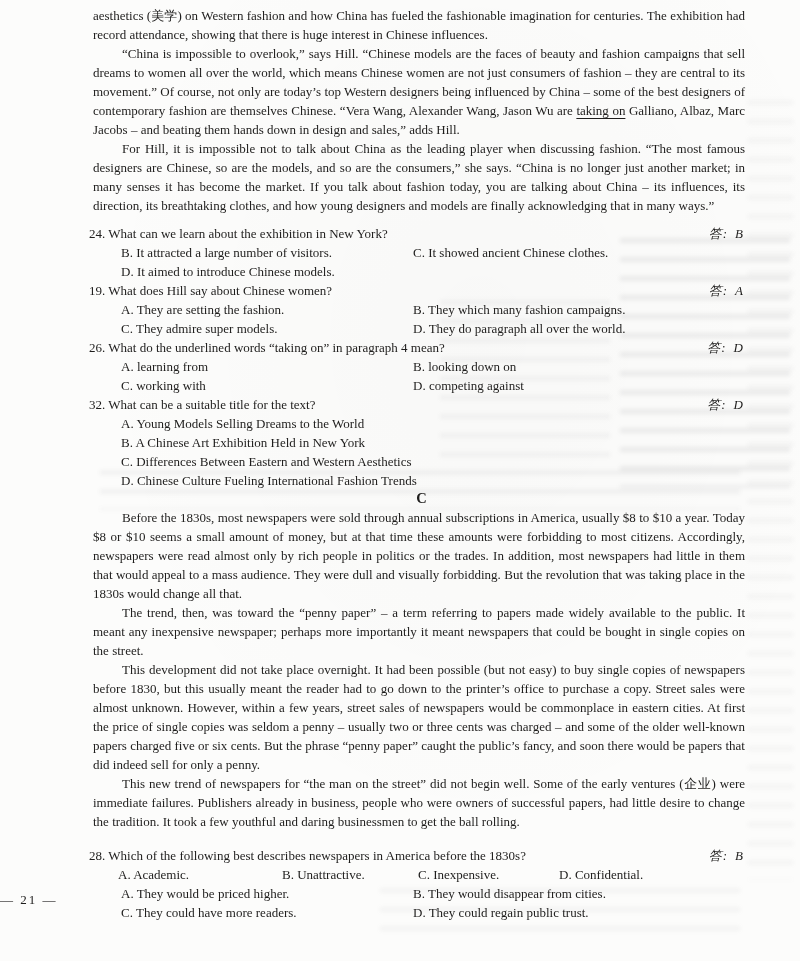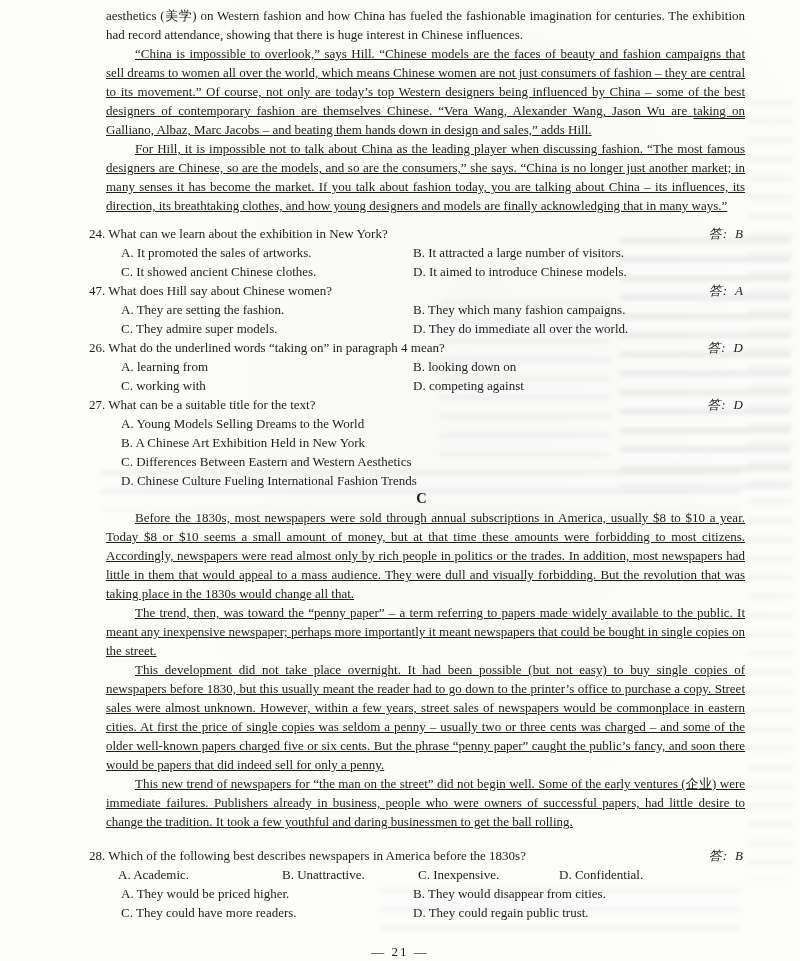--- a/index.html
+++ b/index.html
@@ -21,22 +21,22 @@
   
   .bleed {
     position:absolute;
     background:repeating-linear-gradient(180deg,
       rgba(130,132,138,0.13) 0px, rgba(130,132,138,0.13) 5px,
       rgba(0,0,0,0) 5px, rgba(0,0,0,0) 19px);
     filter:blur(2px);
     pointer-events:none;
   }
   .sec { position:absolute; left:89px; width:656px; line-height:19px; }
-  .para { margin:0 0 0 17px; text-align:justify; }
-  .para.indent { text-indent:29px;text-decoration:underline; }
+  .para { margin:0 0 0 4px; text-align:justify; }
+  .para.indent { text-indent:29px; }
   .uphrase { text-decoration:underline; text-underline-offset:3px; }
   .qblock { position:relative; }
   .qline { position:relative; padding-right:64px; }
   .qnum { display:inline; }
   .ansmark {
     position:absolute; right:2px; top:0;
     white-space:nowrap; letter-spacing:1px;
     font-family:"Liberation Serif", serif;
     font-style:italic;
   }
@@ -49,22 +49,22 @@
   .opts-stack .opt { display:block; }
   .opts-4col {
     display:grid; grid-template-columns:164px 136px 141px auto;
     margin-left:29px;
   }
   .c-heading {
     margin-left:9px; text-align:center;
     font-weight:bold; font-size:14.5px;
   }
   .footer {
-    position:absolute; top:944px; left:0; width:800px;
-    text-align:center; letter-spacing:2px;
+    position:absolute; top:892px; left:0; width:800px;
+    text-align:left; letter-spacing:2px;
   }
 </style>
 </head>
 <body>
 
 <div class="page">
 
   <div class="bleed" style="top:238px; left:620px; width:170px; height:250px;"></div>
   <div class="bleed" style="top:300px; left:440px; width:170px; height:170px; opacity:.6;"></div>
   <div class="bleed" style="top:470px; left:100px; width:640px; height:40px; opacity:.7;"></div>
@@ -79,58 +79,57 @@
 
   <div class="sec" style="top:224px;">
 
     <div class="qblock">
       <div class="qline">
         <span class="qnum">24.</span>
         <span>What can we learn about the exhibition in New York?</span>
         <span class="ansmark"><span>答:</span><span class="letter">B</span></span>
       </div>
       <div class="opts-2col">
-        <span class="opt">A. It promoted the sales of artworks.</span>
         <span class="opt">B. It attracted a large number of visitors.</span>
         <span class="opt">C. It showed ancient Chinese clothes.</span>
         <span class="opt">D. It aimed to introduce Chinese models.</span>
       </div>
     </div>
 
     <div class="qblock">
       <div class="qline">
-        <span class="qnum">47.</span>
+        <span class="qnum">19.</span>
         <span>What does Hill say about Chinese women?</span>
         <span class="ansmark"><span>答:</span><span class="letter">A</span></span>
       </div>
       <div class="opts-2col">
         <span class="opt">A. They are setting the fashion.</span>
         <span class="opt">B. They which many fashion campaigns.</span>
         <span class="opt">C. They admire super models.</span>
-        <span class="opt">D. They do immediate all over the world.</span>
+        <span class="opt">D. They do paragraph all over the world.</span>
       </div>
     </div>
 
     <div class="qblock">
       <div class="qline">
         <span class="qnum">26.</span>
         <span>What do the underlined words “taking on” in paragraph 4 mean?</span>
         <span class="ansmark"><span>答:</span><span class="letter">D</span></span>
       </div>
       <div class="opts-2col">
         <span class="opt">A. learning from</span>
         <span class="opt">B. looking down on</span>
         <span class="opt">C. working with</span>
         <span class="opt">D. competing against</span>
       </div>
     </div>
 
     <div class="qblock">
       <div class="qline">
-        <span class="qnum">27.</span>
+        <span class="qnum">32.</span>
         <span>What can be a suitable title for the text?</span>
         <span class="ansmark"><span>答:</span><span class="letter">D</span></span>
       </div>
       <div class="opts-stack">
         <span class="opt">A. Young Models Selling Dreams to the World</span>
         <span class="opt">B. A Chinese Art Exhibition Held in New York</span>
         <span class="opt">C. Differences Between Eastern and Western Aesthetics</span>
         <span class="opt">D. Chinese Culture Fueling International Fashion Trends</span>
       </div>
     </div>

